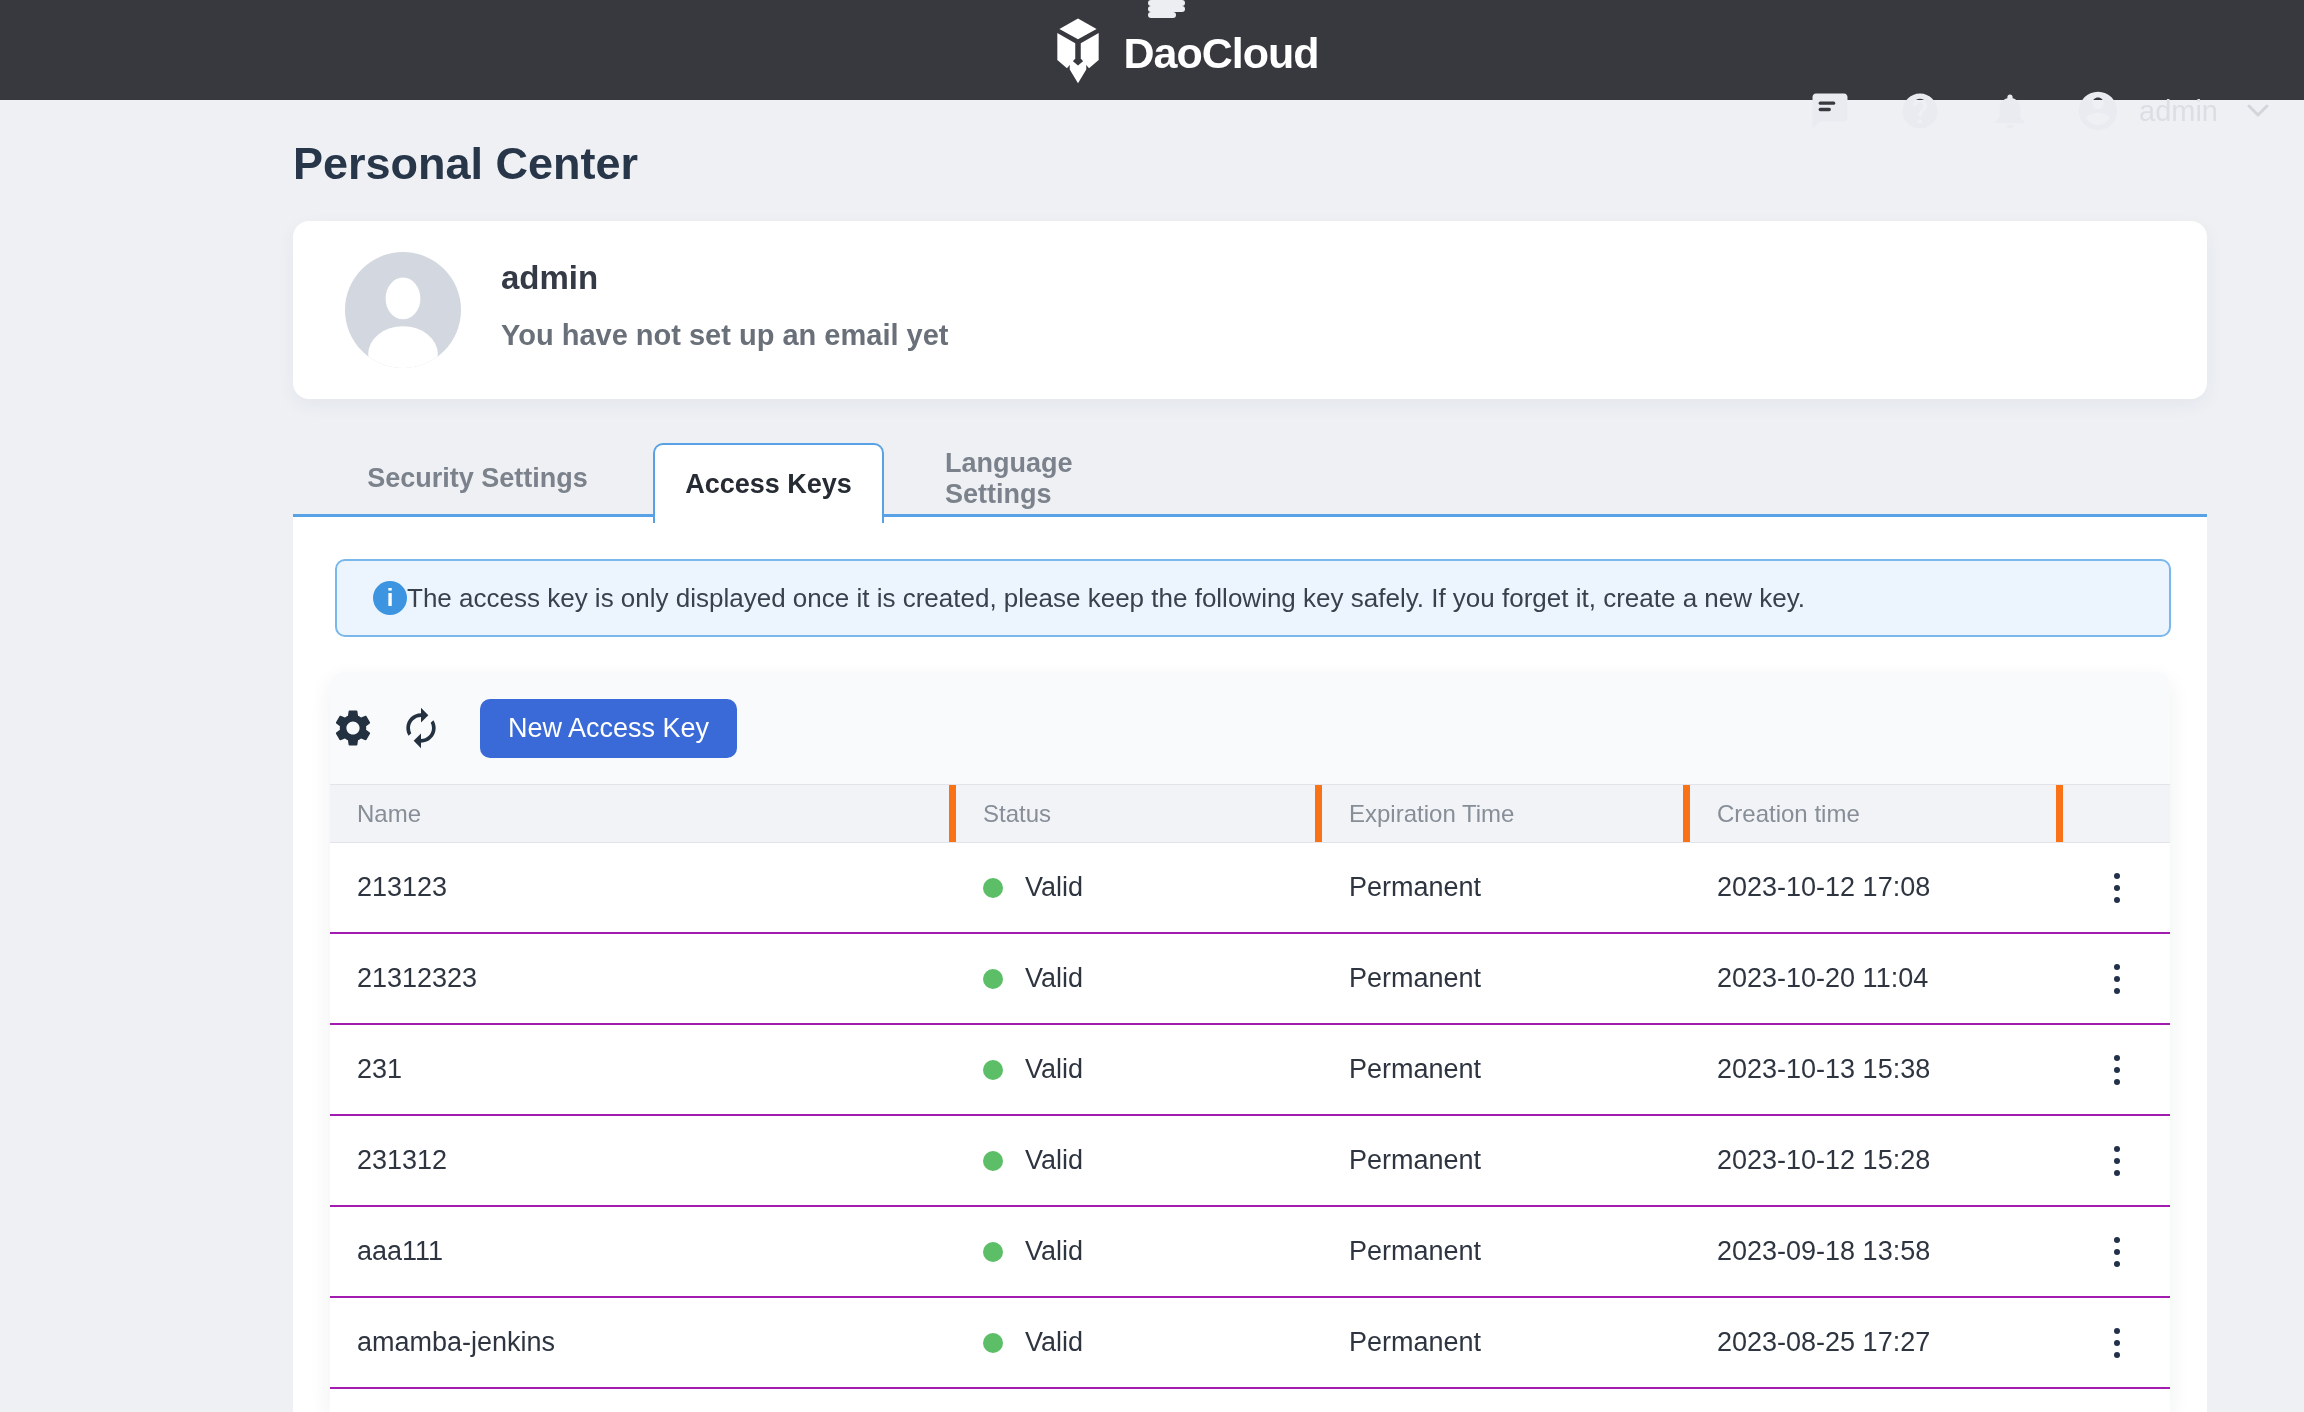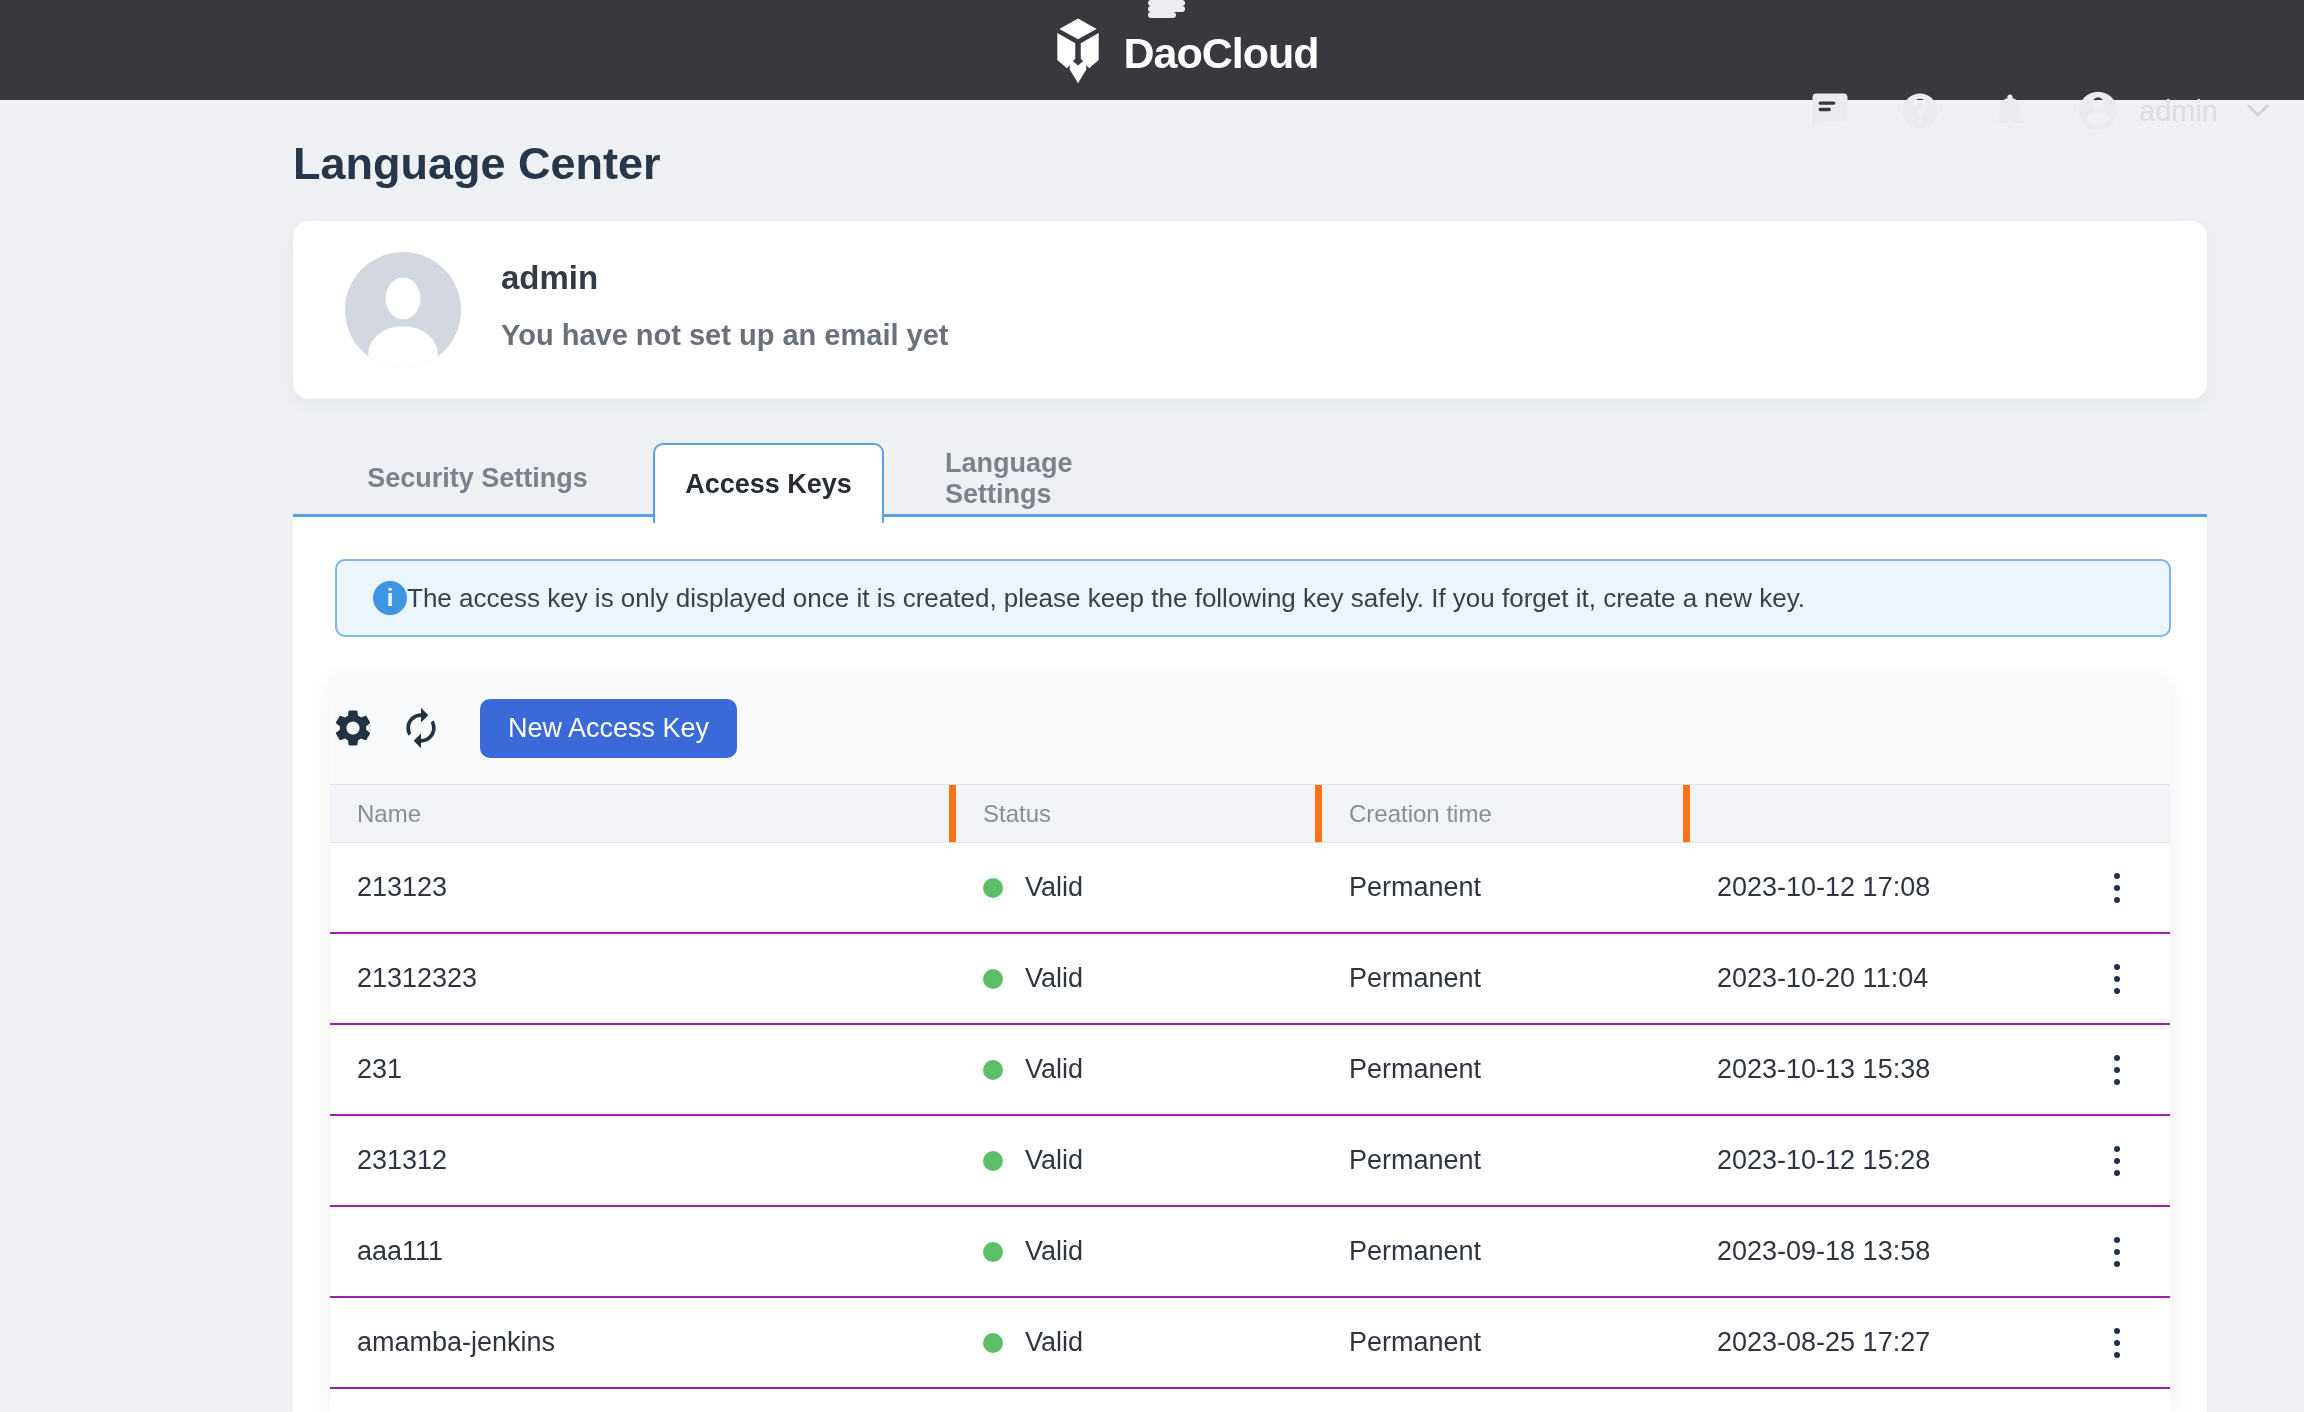--- a/index.html
+++ b/index.html
@@ -173,21 +173,21 @@
           <path fill="#e9ebf1" d="M12 2C6.48 2 2 6.48 2 12s4.48 10 10 10 10-4.48 10-10S17.52 2 12 2zm0 3c1.66 0 3 1.34 3 3s-1.34 3-3 3-3-1.34-3-3 1.34-3 3-3zm0 14.2c-2.5 0-4.71-1.28-6-3.22.03-1.99 4-3.08 6-3.08 1.99 0 5.97 1.09 6 3.08-1.29 1.94-3.5 3.22-6 3.22z"></path>
         </svg>
         <span class="uname">admin</span>
         <svg class="chev" width="24" height="16" viewBox="0 0 24 16">
           <polyline points="3,3 12,12 21,3" fill="none" stroke="#d3d5da" stroke-width="3" stroke-linecap="round" stroke-linejoin="round"></polyline>
         </svg>
       </div>
     </div>
   </header>
 
-  <h1 class="page-title">Language Center</h1>
+  <h1 class="page-title">Personal Center</h1>
 
   <section class="profile-card">
     <svg class="profile-avatar" viewBox="0 0 100 100">
       <defs>
           <clipPath id="avclip">
             <circle cx="50" cy="50" r="50"></circle>
           </clipPath>
         </defs>
       <circle cx="50" cy="50" r="50" fill="#d3d7df"></circle>
       <g clip-path="url(#avclip)" fill="#ffffff">
@@ -223,20 +223,21 @@
           <svg width="44" height="44" viewBox="0 0 24 24">
             <path fill="#243140" d="M12 6v3l4-4-4-4v3c-4.42 0-8 3.58-8 8 0 1.57.46 3.03 1.24 4.26L6.7 14.8c-.45-.83-.7-1.79-.7-2.8 0-3.31 2.69-6 6-6zm6.76 1.74L17.3 9.2c.44.84.7 1.79.7 2.8 0 3.31-2.69 6-6 6v-3l-4 4 4 4v-3c4.42 0 8-3.58 8-8 0-1.57-.46-3.03-1.24-4.26z"></path>
           </svg>
         </div>
         <button class="btn-primary">New Access Key</button>
       </div>
 
       <div class="grid-row table-head">
         <div>Name</div>
         <div>Status</div>
+        <div>Expiration Time</div>
         <div>Creation time</div>
         <div></div>
       </div>
 
       <div id="table-body">
   <div class="grid-row table-row">
     <div>213123</div>
     <div>
       <span class="status-dot"></span>
       <span>Valid</span>

